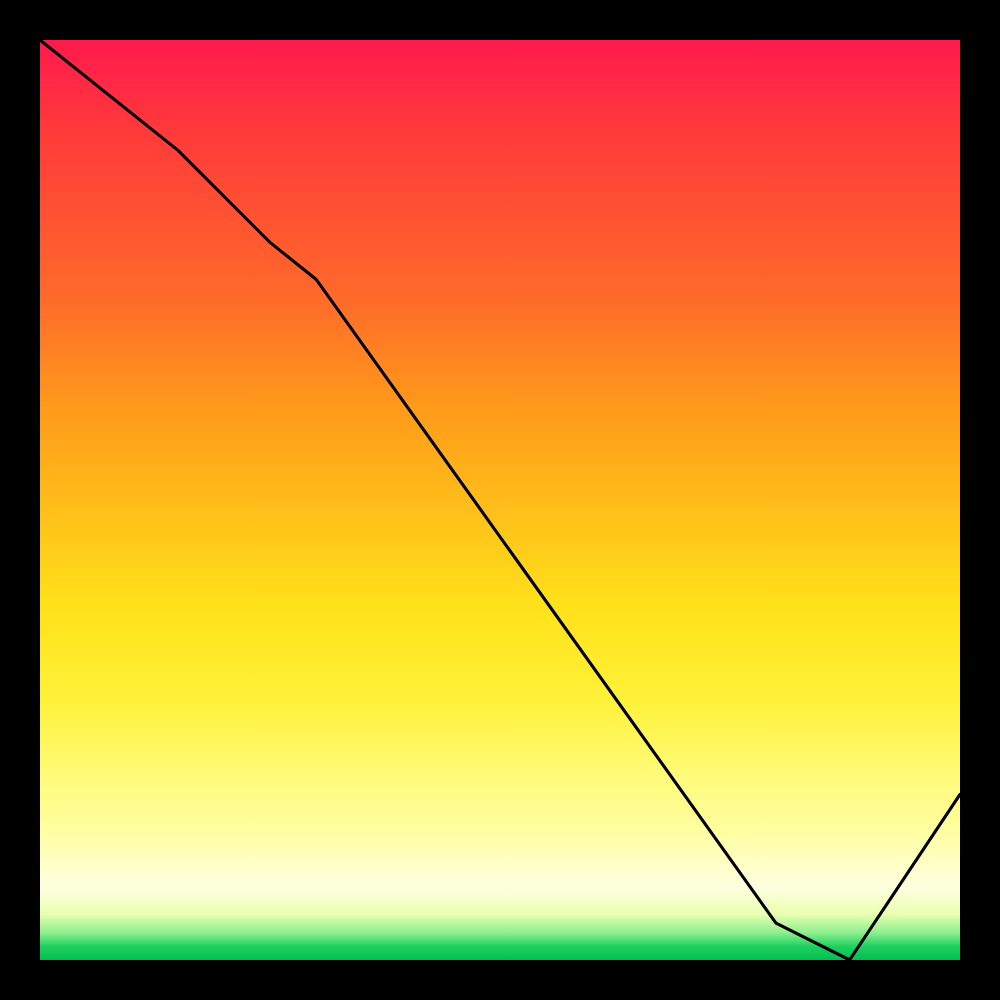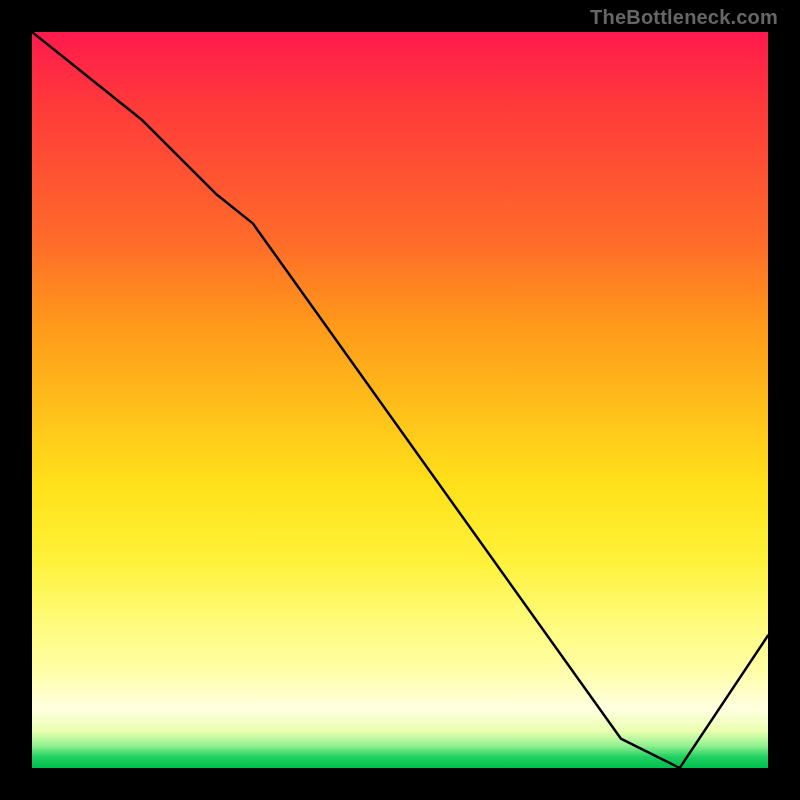--- a/index.html
+++ b/index.html
@@ -70,21 +70,20 @@
     font-weight: 700;
     letter-spacing: 0.4px;
     white-space: nowrap;
   }
 </style>
 </head>
 <body>
 
 <div class="container">
 
-  <div class="watermark">TheBottleneck.com</div>
 
   <div class="plot-frame">
     <div class="gradient"></div>
 
     <svg class="overlay" viewBox="0 0 740 740" preserveAspectRatio="none">
       <path id="data-path" fill="none" stroke="#000" stroke-width="2.5" stroke-linejoin="round" stroke-linecap="round" d="M0.0 0.0 L111.0 88.8 L185.0 162.8 L222.0 192.4 L592.0 710.4 L651.2 740.0 L740.0 606.8 "></path>
     </svg>
 
     <div class="annotation" id="annotation" style="left: 71%; top: 96.5%;"></div>
   </div>

